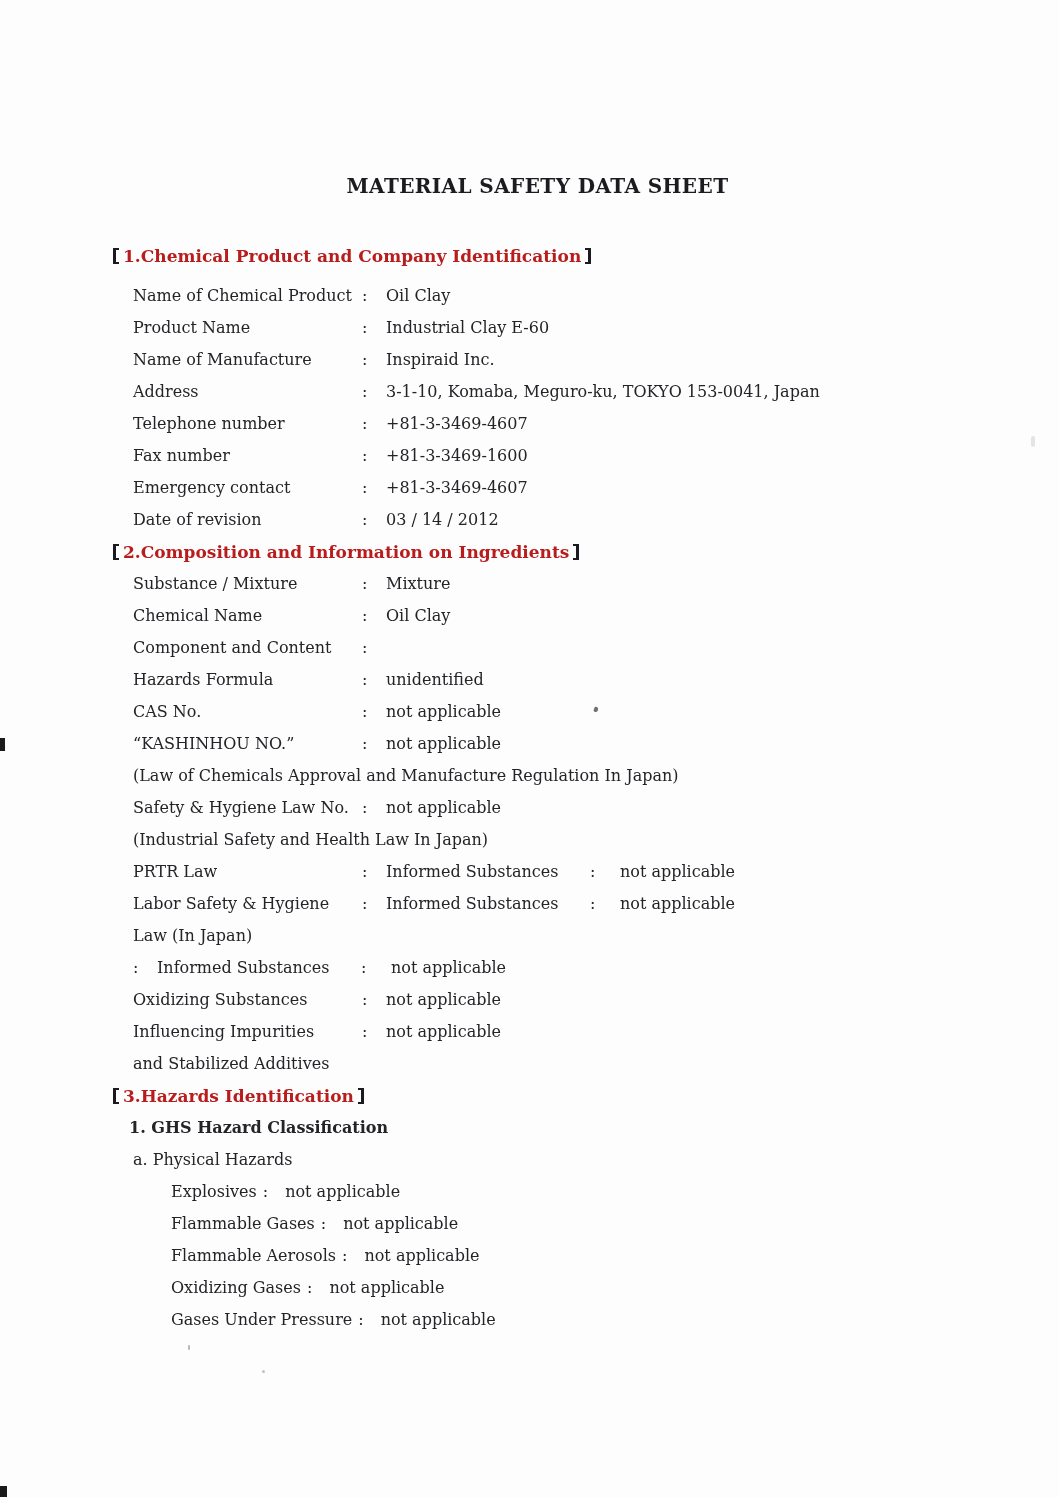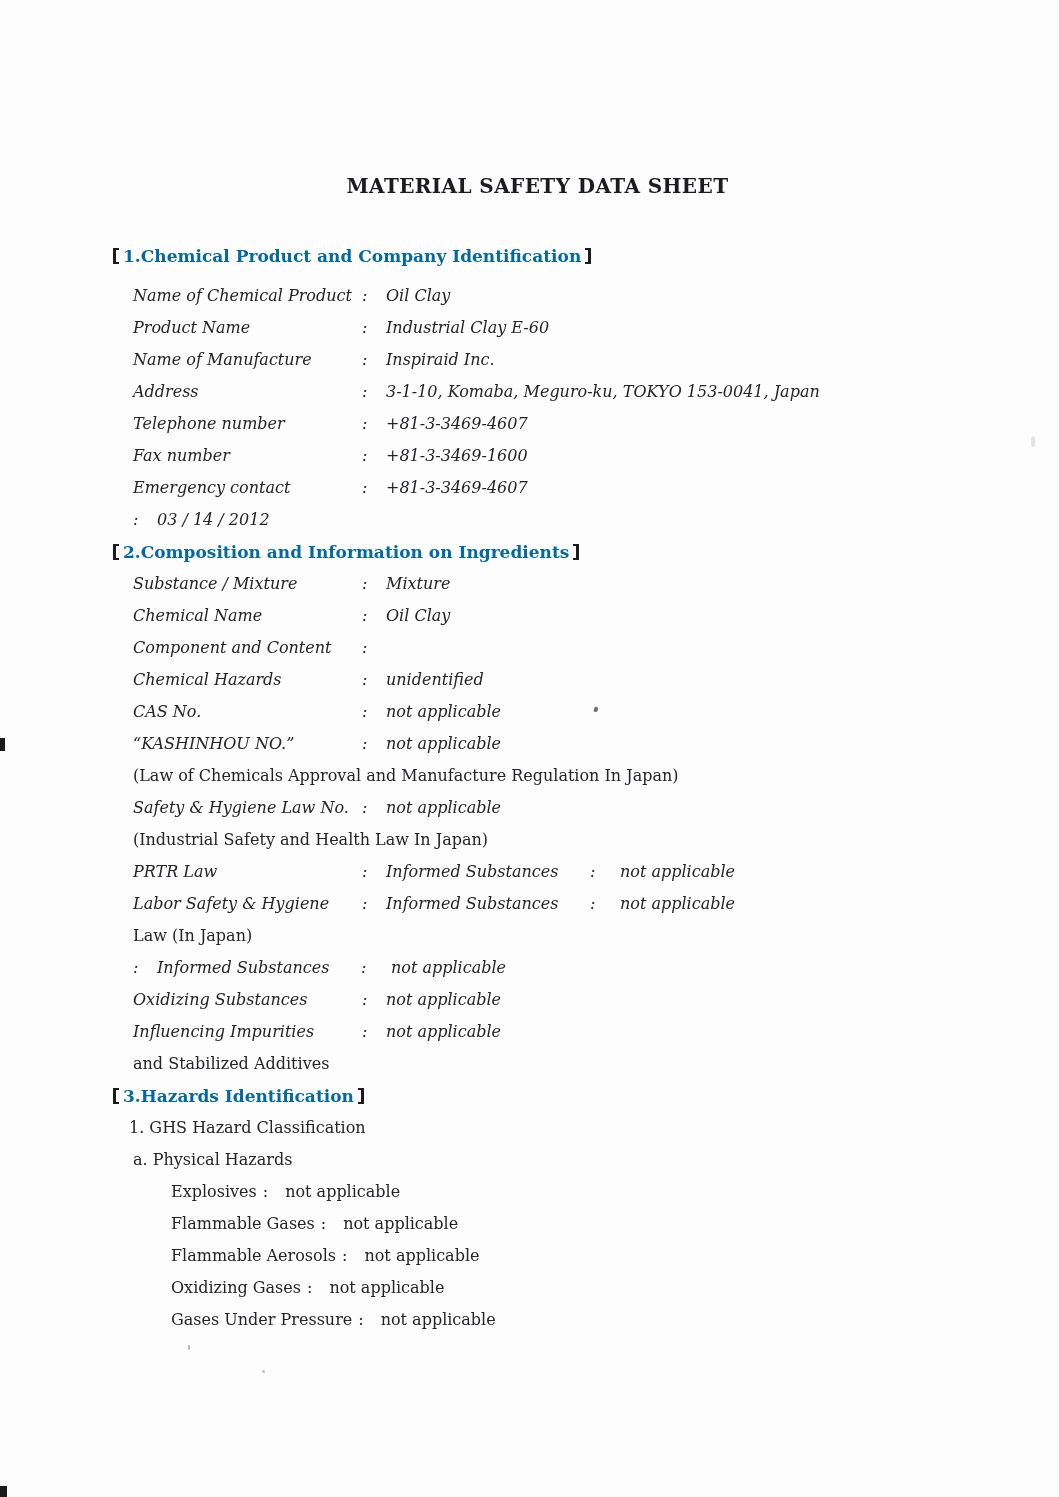--- a/index.html
+++ b/index.html
@@ -31,53 +31,52 @@
     position:absolute;
     top:240px;
     left:133px;
     right:20px;
   }
   .heading {
     height:32px; line-height:32px;
     margin-left:-20px;
     font-size:17px;
     font-weight:bold;
-    color:#0369a1;
+    color:#b91c1c;
     white-space:pre;
   }
   .heading.gap-after { margin-bottom:8px; }
   
   .bracket {
     display:inline-block;
     width:6px; height:16px;
     vertical-align:-2px;
     box-sizing:border-box;
   }
   .bracket.bl { border-left:3px solid #1b1b1f; border-top:2.5px solid #1b1b1f; border-bottom:2.5px solid #1b1b1f; margin-right:4px; }
   .bracket.br { border-right:3px solid #1b1b1f; border-top:2.5px solid #1b1b1f; border-bottom:2.5px solid #1b1b1f; margin-left:4px; }
 
   .row {
     display:flex;
     height:32px; line-height:32px;
     font-size:16px;
     white-space:pre;
-    font-style:italic;
   }
   .lbl  { width:229px; flex:none; }
   .col  { width:24px;  flex:none; }
   .mid  { width:204px; flex:none; }
   .col2 { width:30px;  flex:none; }
   .val  { flex:none; }
 
   .note {
     height:32px; line-height:32px;
     font-size:16px;
     white-space:pre;
   }
-  .sub1 { height:32px; line-height:32px; font-size:16px; margin-left:-4px; white-space:pre; }
+  .sub1 { height:32px; line-height:32px; font-size:16px; margin-left:-4px; white-space:pre;font-weight:bold; }
   .sub2 { height:32px; line-height:32px; font-size:16px; white-space:pre; }
   .hitem {
     height:32px; line-height:32px;
     font-size:16px;
     margin-left:38px;
     white-space:pre;
   }
   .hcol { padding:0 17px 0 6px; }
 
   
@@ -100,28 +99,28 @@
 
     <div class="heading gap-after"><span class="bracket bl"></span><span>1.Chemical Product and Company Identification</span><span class="bracket br"></span></div>
 
     <div class="row"><span class="lbl">Name of Chemical Product</span><span class="col">:</span><span class="val">Oil Clay</span></div>
     <div class="row"><span class="lbl">Product Name</span><span class="col">:</span><span class="val">Industrial Clay E-60</span></div>
     <div class="row"><span class="lbl">Name of Manufacture</span><span class="col">:</span><span class="val">Inspiraid Inc.</span></div>
     <div class="row"><span class="lbl">Address</span><span class="col">:</span><span class="val">3-1-10, Komaba, Meguro-ku, TOKYO 153-0041, Japan</span></div>
     <div class="row"><span class="lbl">Telephone number</span><span class="col">:</span><span class="val">+81-3-3469-4607</span></div>
     <div class="row"><span class="lbl">Fax number</span><span class="col">:</span><span class="val">+81-3-3469-1600</span></div>
     <div class="row"><span class="lbl">Emergency contact</span><span class="col">:</span><span class="val">+81-3-3469-4607</span></div>
-    <div class="row"><span class="col">:</span><span class="val">03 / 14 / 2012</span></div>
+    <div class="row"><span class="lbl">Date of revision</span><span class="col">:</span><span class="val">03 / 14 / 2012</span></div>
 
     <div class="heading"><span class="bracket bl"></span><span>2.Composition and Information on Ingredients</span><span class="bracket br"></span></div>
 
     <div class="row"><span class="lbl">Substance / Mixture</span><span class="col">:</span><span class="val">Mixture</span></div>
     <div class="row"><span class="lbl">Chemical Name</span><span class="col">:</span><span class="val">Oil Clay</span></div>
     <div class="row"><span class="lbl">Component and Content</span><span class="col">:</span></div>
-    <div class="row"><span class="lbl">Chemical Hazards</span><span class="col">:</span><span class="val">unidentified</span></div>
+    <div class="row"><span class="lbl">Hazards Formula</span><span class="col">:</span><span class="val">unidentified</span></div>
     <div class="row"><span class="lbl">CAS No.</span><span class="col">:</span><span class="val">not applicable</span></div>
     <div class="row"><span class="lbl">“KASHINHOU NO.”</span><span class="col">:</span><span class="val">not applicable</span></div>
     <div class="note">(Law of Chemicals Approval and Manufacture Regulation In Japan)</div>
     <div class="row"><span class="lbl">Safety &amp; Hygiene Law No.</span><span class="col">:</span><span class="val">not applicable</span></div>
     <div class="note">(Industrial Safety and Health Law In Japan)</div>
     <div class="row"><span class="lbl">PRTR Law</span><span class="col">:</span><span class="mid">Informed Substances</span><span class="col2">:</span><span class="val">not applicable</span></div>
     <div class="row"><span class="lbl">Labor Safety &amp; Hygiene</span><span class="col">:</span><span class="mid">Informed Substances</span><span class="col2">:</span><span class="val">not applicable</span></div>
     <div class="note">Law (In Japan)</div>
     <div class="row"><span class="col">:</span><span class="mid">Informed Substances</span><span class="col2">:</span><span class="val">not applicable</span></div>
     <div class="row"><span class="lbl">Oxidizing Substances</span><span class="col">:</span><span class="val">not applicable</span></div>

